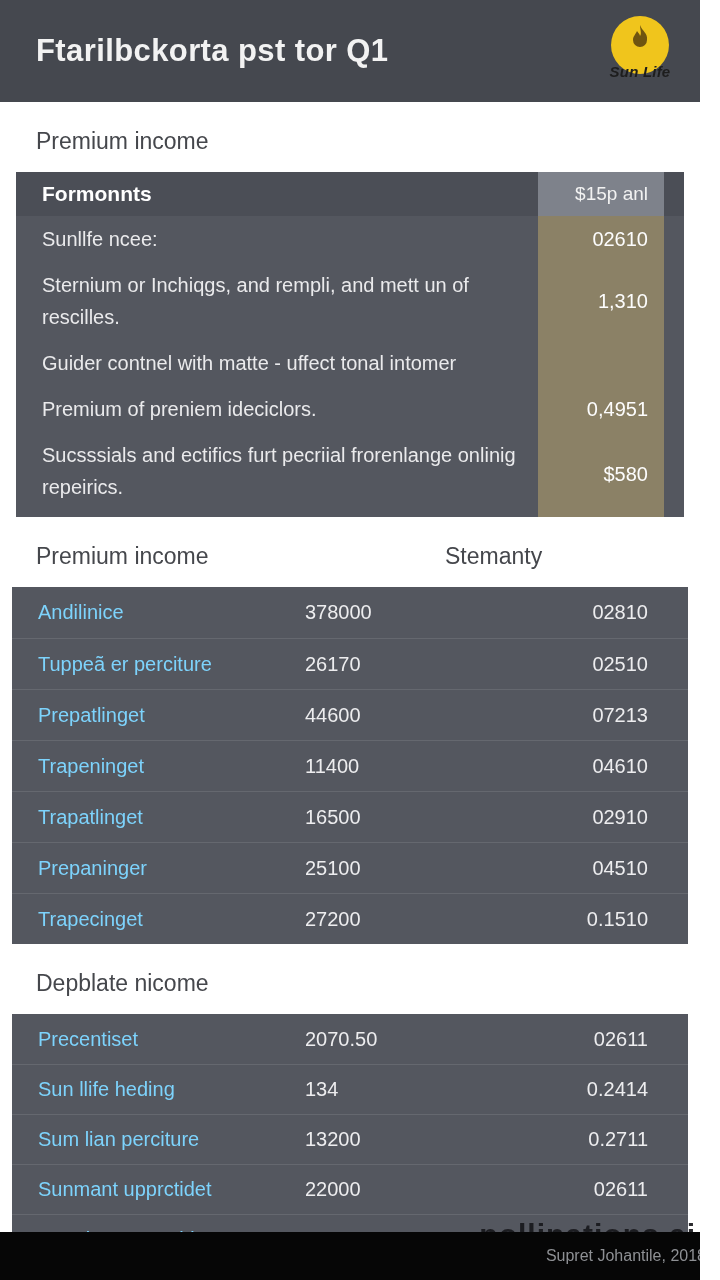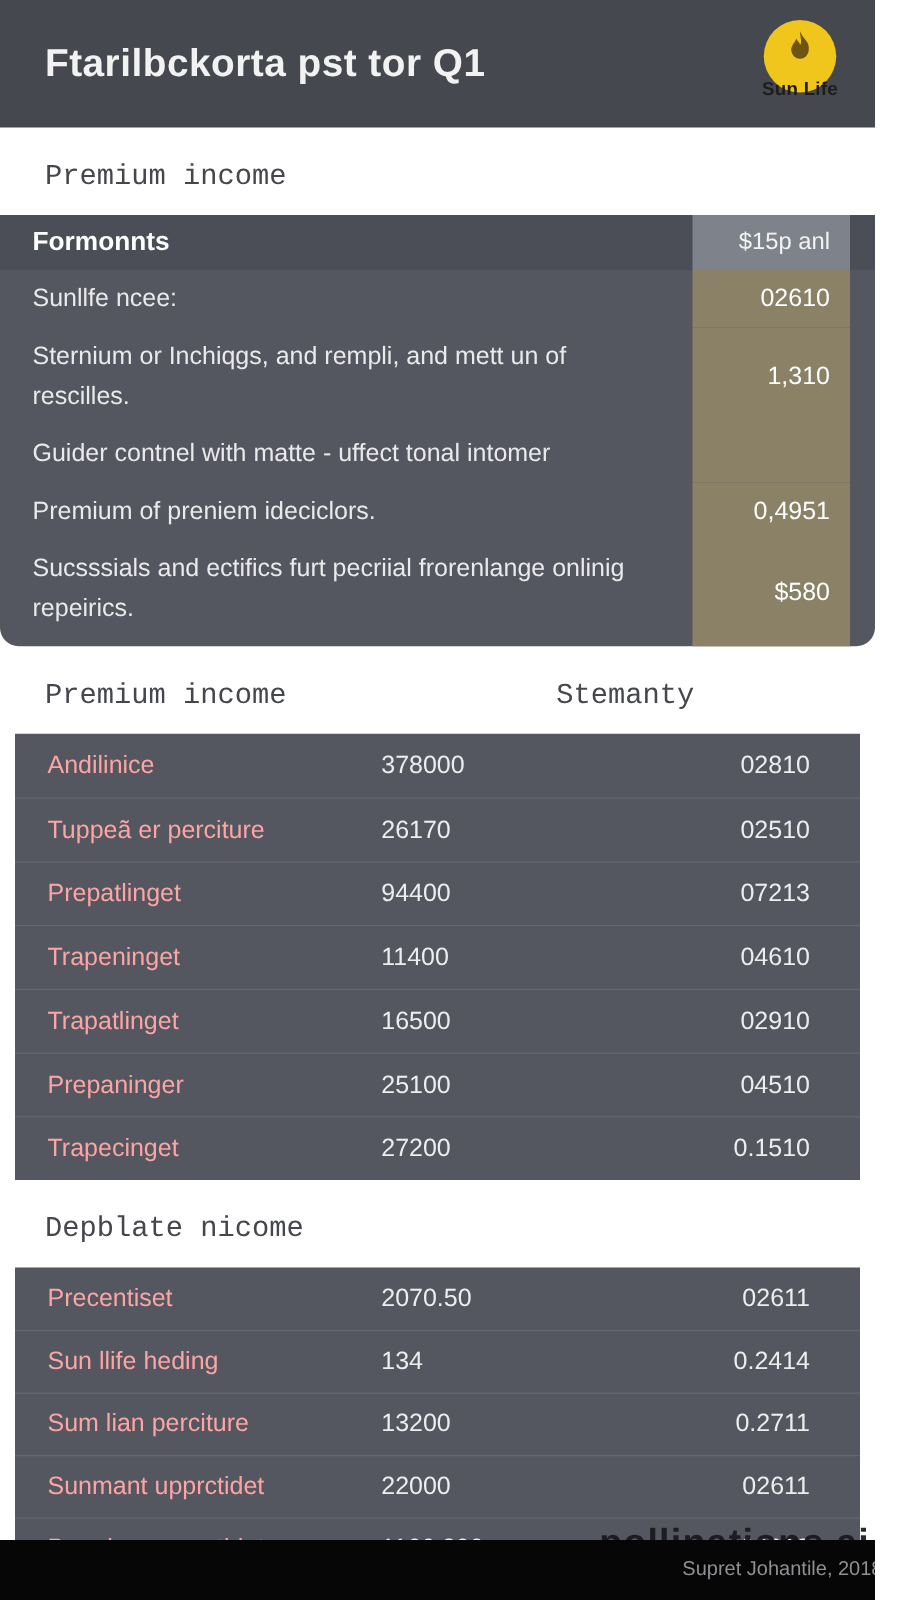--- a/index.html
+++ b/index.html
@@ -9,45 +9,45 @@
   .page { position:relative; width:700px; height:1280px; background:#ffffff; overflow:hidden; }
 
   
   .top-bar { height:102px; background:#45484f; display:flex; align-items:center;
              justify-content:space-between; padding:0 24px 0 36px; }
   .report-title { color:#f2f2f2; font-size:31px; font-weight:bold; letter-spacing:.4px; }
   .logo { position:relative; width:72px; height:74px; flex:0 0 auto; }
   .logo-circle { width:58px; height:58px; border-radius:50%; background:#f0c51c;
                  margin:2px auto 0; display:flex; align-items:flex-start; justify-content:center; padding-top:7px; }
   .logo-text { position:absolute; bottom:8px; width:100%; text-align:center;
-               color:#1d1d1d; font-weight:bold; font-size:15px; letter-spacing:.2px; }
+               color:#1d1d1d; font-weight:bold; font-size:15px; letter-spacing:.2px;font-style:italic; }
 
   
-  .heading-row { position:relative; height:70px;font-family:Liberation Mono, monospace; }
+  .heading-row { position:relative; height:70px; }
   .section-heading { position:absolute; top:26px; color:#45474c; font-size:23px; font-weight:500; }
   .h-left { left:36px; }
   .h-mid { left:445px; }
 
   
-  .table1 { margin:0 0; background:#54575f;border-radius:15px; }
+  .table1 { margin:0 16px; background:#54575f; }
   .t1-header { display:flex; background:#4b4e56; min-height:44px; }
   .t1-header-label { flex:1; color:#ffffff; font-weight:bold; font-size:21px; padding:10px 10px 10px 26px; display:flex; align-items:center; }
   .t1-cell-val { width:126px; margin-right:20px; display:flex; align-items:center;
                  justify-content:flex-end; padding-right:16px; font-size:20px; color:#fdfdfd; }
   .t1-header .t1-cell-val { background:#7e828b; color:#f2f2f2; font-size:19px; }
   .t1-row { display:flex; min-height:36px; }
   .t1-label { flex:1; color:#eaeaec; font-size:20px; padding:7px 20px 7px 26px; line-height:1.6; }
   .t1-row .t1-cell-val { background:#8b8166; }
   .t1-row:last-child .t1-label { padding-bottom:14px; }
 
   
   .table2 { margin:0 12px; background:#54575f; }
   .t2-row { display:flex; align-items:center; height:51px; border-top:1px solid rgba(255,255,255,.10); }
   .t2-row:first-child { border-top:none; }
-  .t2-label { width:293px; padding-left:26px; color:#fca5a5; font-size:20px; }
+  .t2-label { width:293px; padding-left:26px; color:#7dd3fc; font-size:20px; }
   .t2-v1 { flex:1; color:#ededef; font-size:20px; }
   .t2-v2 { width:160px; text-align:right; padding-right:40px; color:#ededef; font-size:20px; }
   .table3 .t2-row { height:50px; }
 
   
   .footer-bar { position:absolute; left:0; bottom:0; width:720px; height:48px; background:#060606;
                 display:flex; align-items:center; justify-content:flex-end; padding-right:14px;margin-top:32px; }
   .footer-caption { color:#8e9094; font-size:16px; }
   .watermark { position:absolute; right:4px; bottom:28px; font-size:30px; font-weight:bold;
                color:rgba(24,24,28,.92); letter-spacing:1px; pointer-events:none; }
@@ -111,21 +111,21 @@
       <div class="t2-v1">378000</div>
       <div class="t2-v2">02810</div>
     </div>
     <div class="t2-row">
       <div class="t2-label">Tuppeã er perciture</div>
       <div class="t2-v1">26170</div>
       <div class="t2-v2">02510</div>
     </div>
     <div class="t2-row">
       <div class="t2-label">Prepatlinget</div>
-      <div class="t2-v1">94400</div>
+      <div class="t2-v1">44600</div>
       <div class="t2-v2">07213</div>
     </div>
     <div class="t2-row">
       <div class="t2-label">Trapeninget</div>
       <div class="t2-v1">11400</div>
       <div class="t2-v2">04610</div>
     </div>
     <div class="t2-row">
       <div class="t2-label">Trapatlinget</div>
       <div class="t2-v1">16500</div>

